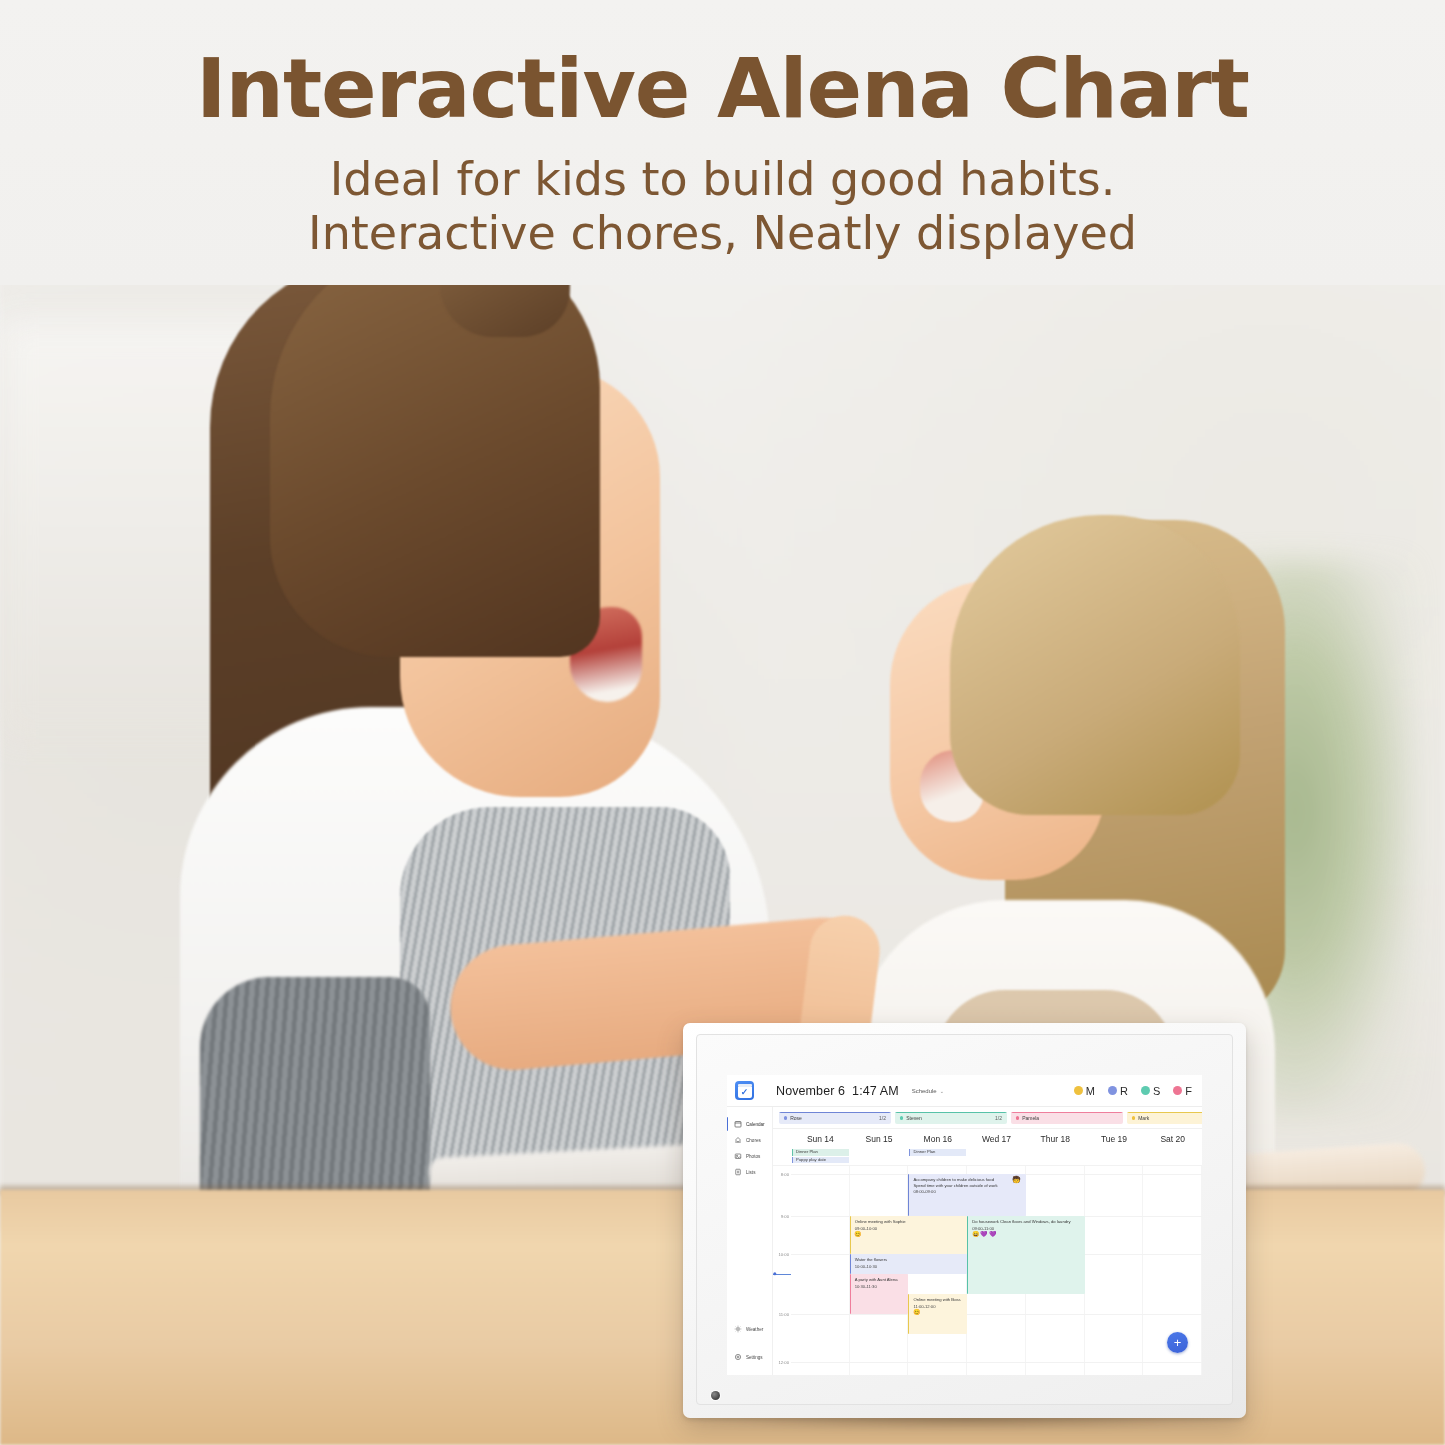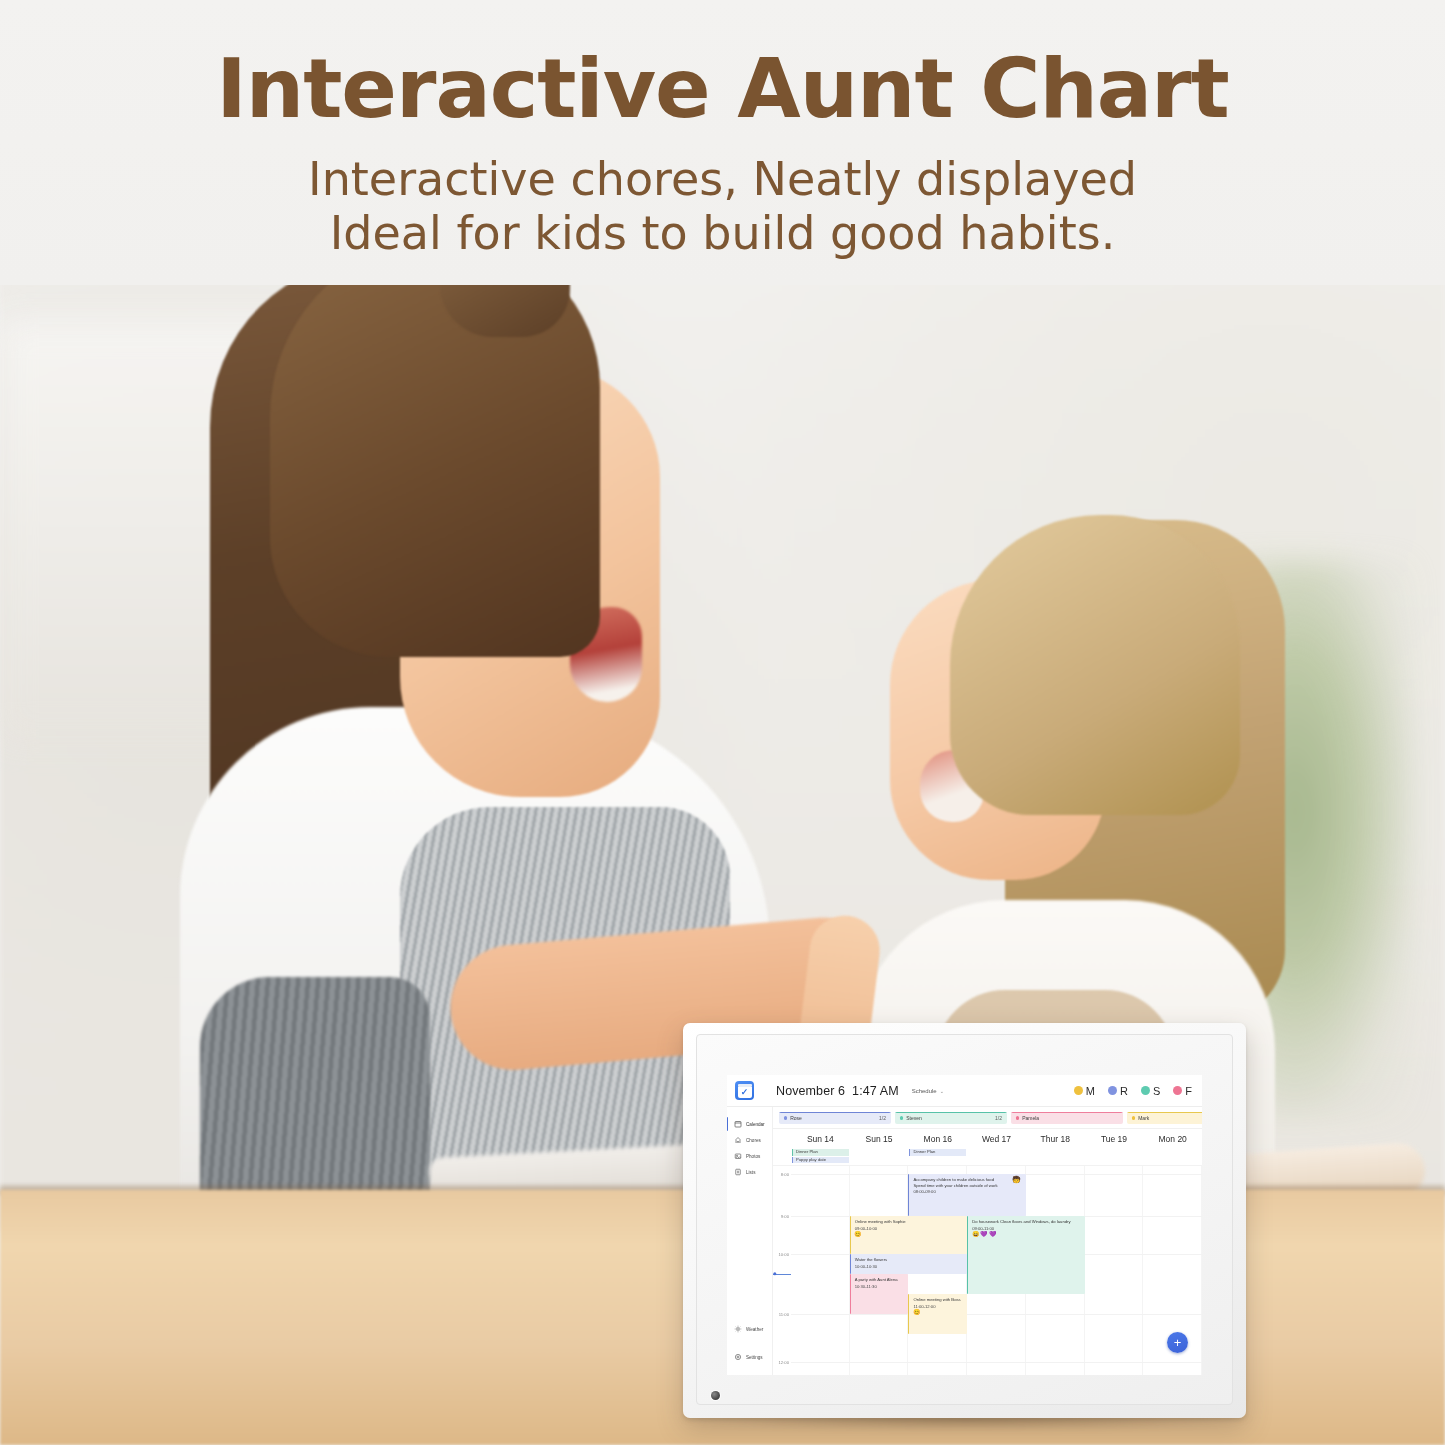--- a/index.html
+++ b/index.html
@@ -540,24 +540,24 @@
   <div class="finger"></div>
   <div class="hand"></div>
   <div class="cutting-board"></div>
   <div class="rolling-pin"></div>
 
   <div class="table-edge"></div>
   <div class="table-top"></div>
 </div>
 
 <div class="promo">
-  <div class="promo-title">Interactive Aunt Chart</div>
+  <div class="promo-title">Interactive Alena Chart</div>
   <div class="promo-sub">
+    <span>Ideal for kids to build good habits.</span>
     <span>Interactive chores, Neatly displayed</span>
-    <span>Ideal for kids to build good habits.</span>
   </div>
 </div>
 
 <div class="tablet">
   <div class="tablet-stand-shadow"></div>
   <div class="tablet-frame"></div>
   <div class="tablet-inner-bevel"></div>
   <div class="tablet-cam"></div>
 
   <div class="screen">
@@ -690,21 +690,21 @@
           </div>
         </div>
 
         <div class="day-header">
           <div class="day-col-h">Sun 14</div>
           <div class="day-col-h">Sun 15</div>
           <div class="day-col-h">Mon 16</div>
           <div class="day-col-h">Wed 17</div>
           <div class="day-col-h">Thur 18</div>
           <div class="day-col-h">Tue 19</div>
-          <div class="day-col-h">Mon 20</div>
+          <div class="day-col-h">Sat 20</div>
         </div>
 
         <div class="allday">
           <div class="allday-col">
             <div class="allday-evt" style="background:#dcf0e9;border-left-color:#62c3aa">Dinner Plan</div>
             <div class="allday-evt" style="background:#e3e9f8;border-left-color:#7f94dd">Puppy play date</div>
           </div>
           <div class="allday-col"></div>
           <div class="allday-col">
             <div class="allday-evt" style="background:#e3e9f8;border-left-color:#7f94dd">Dinner Plan</div>

